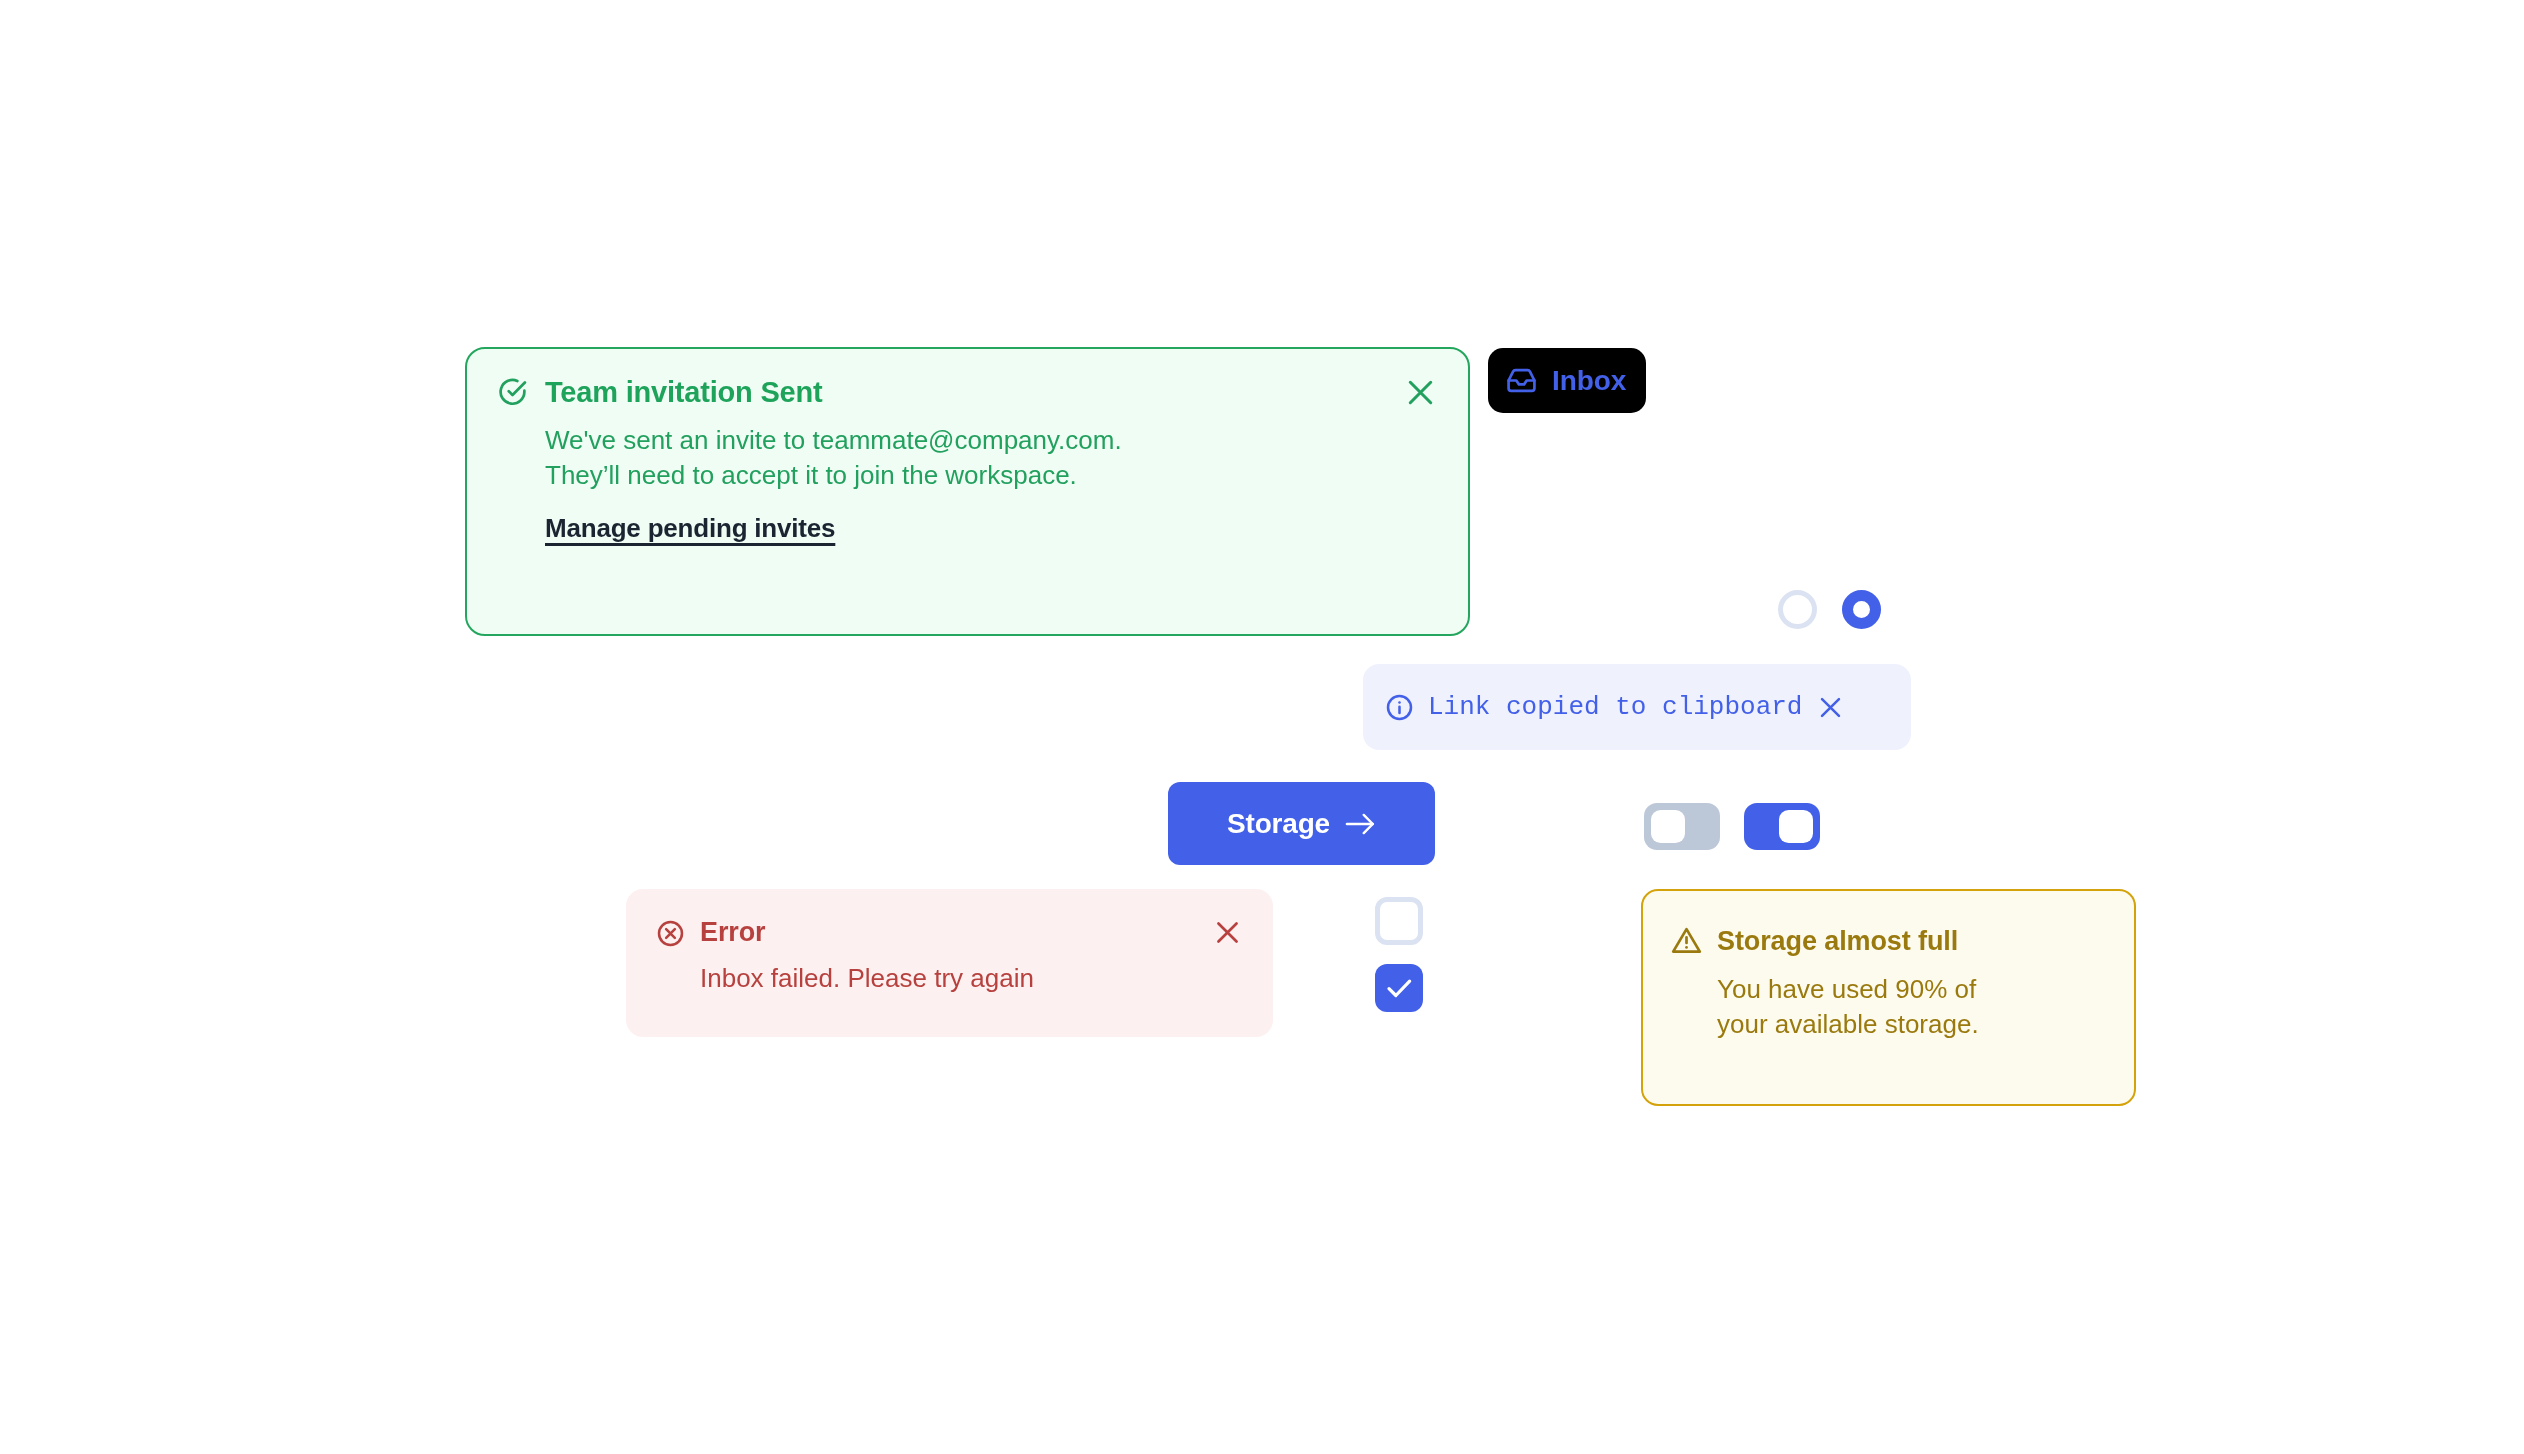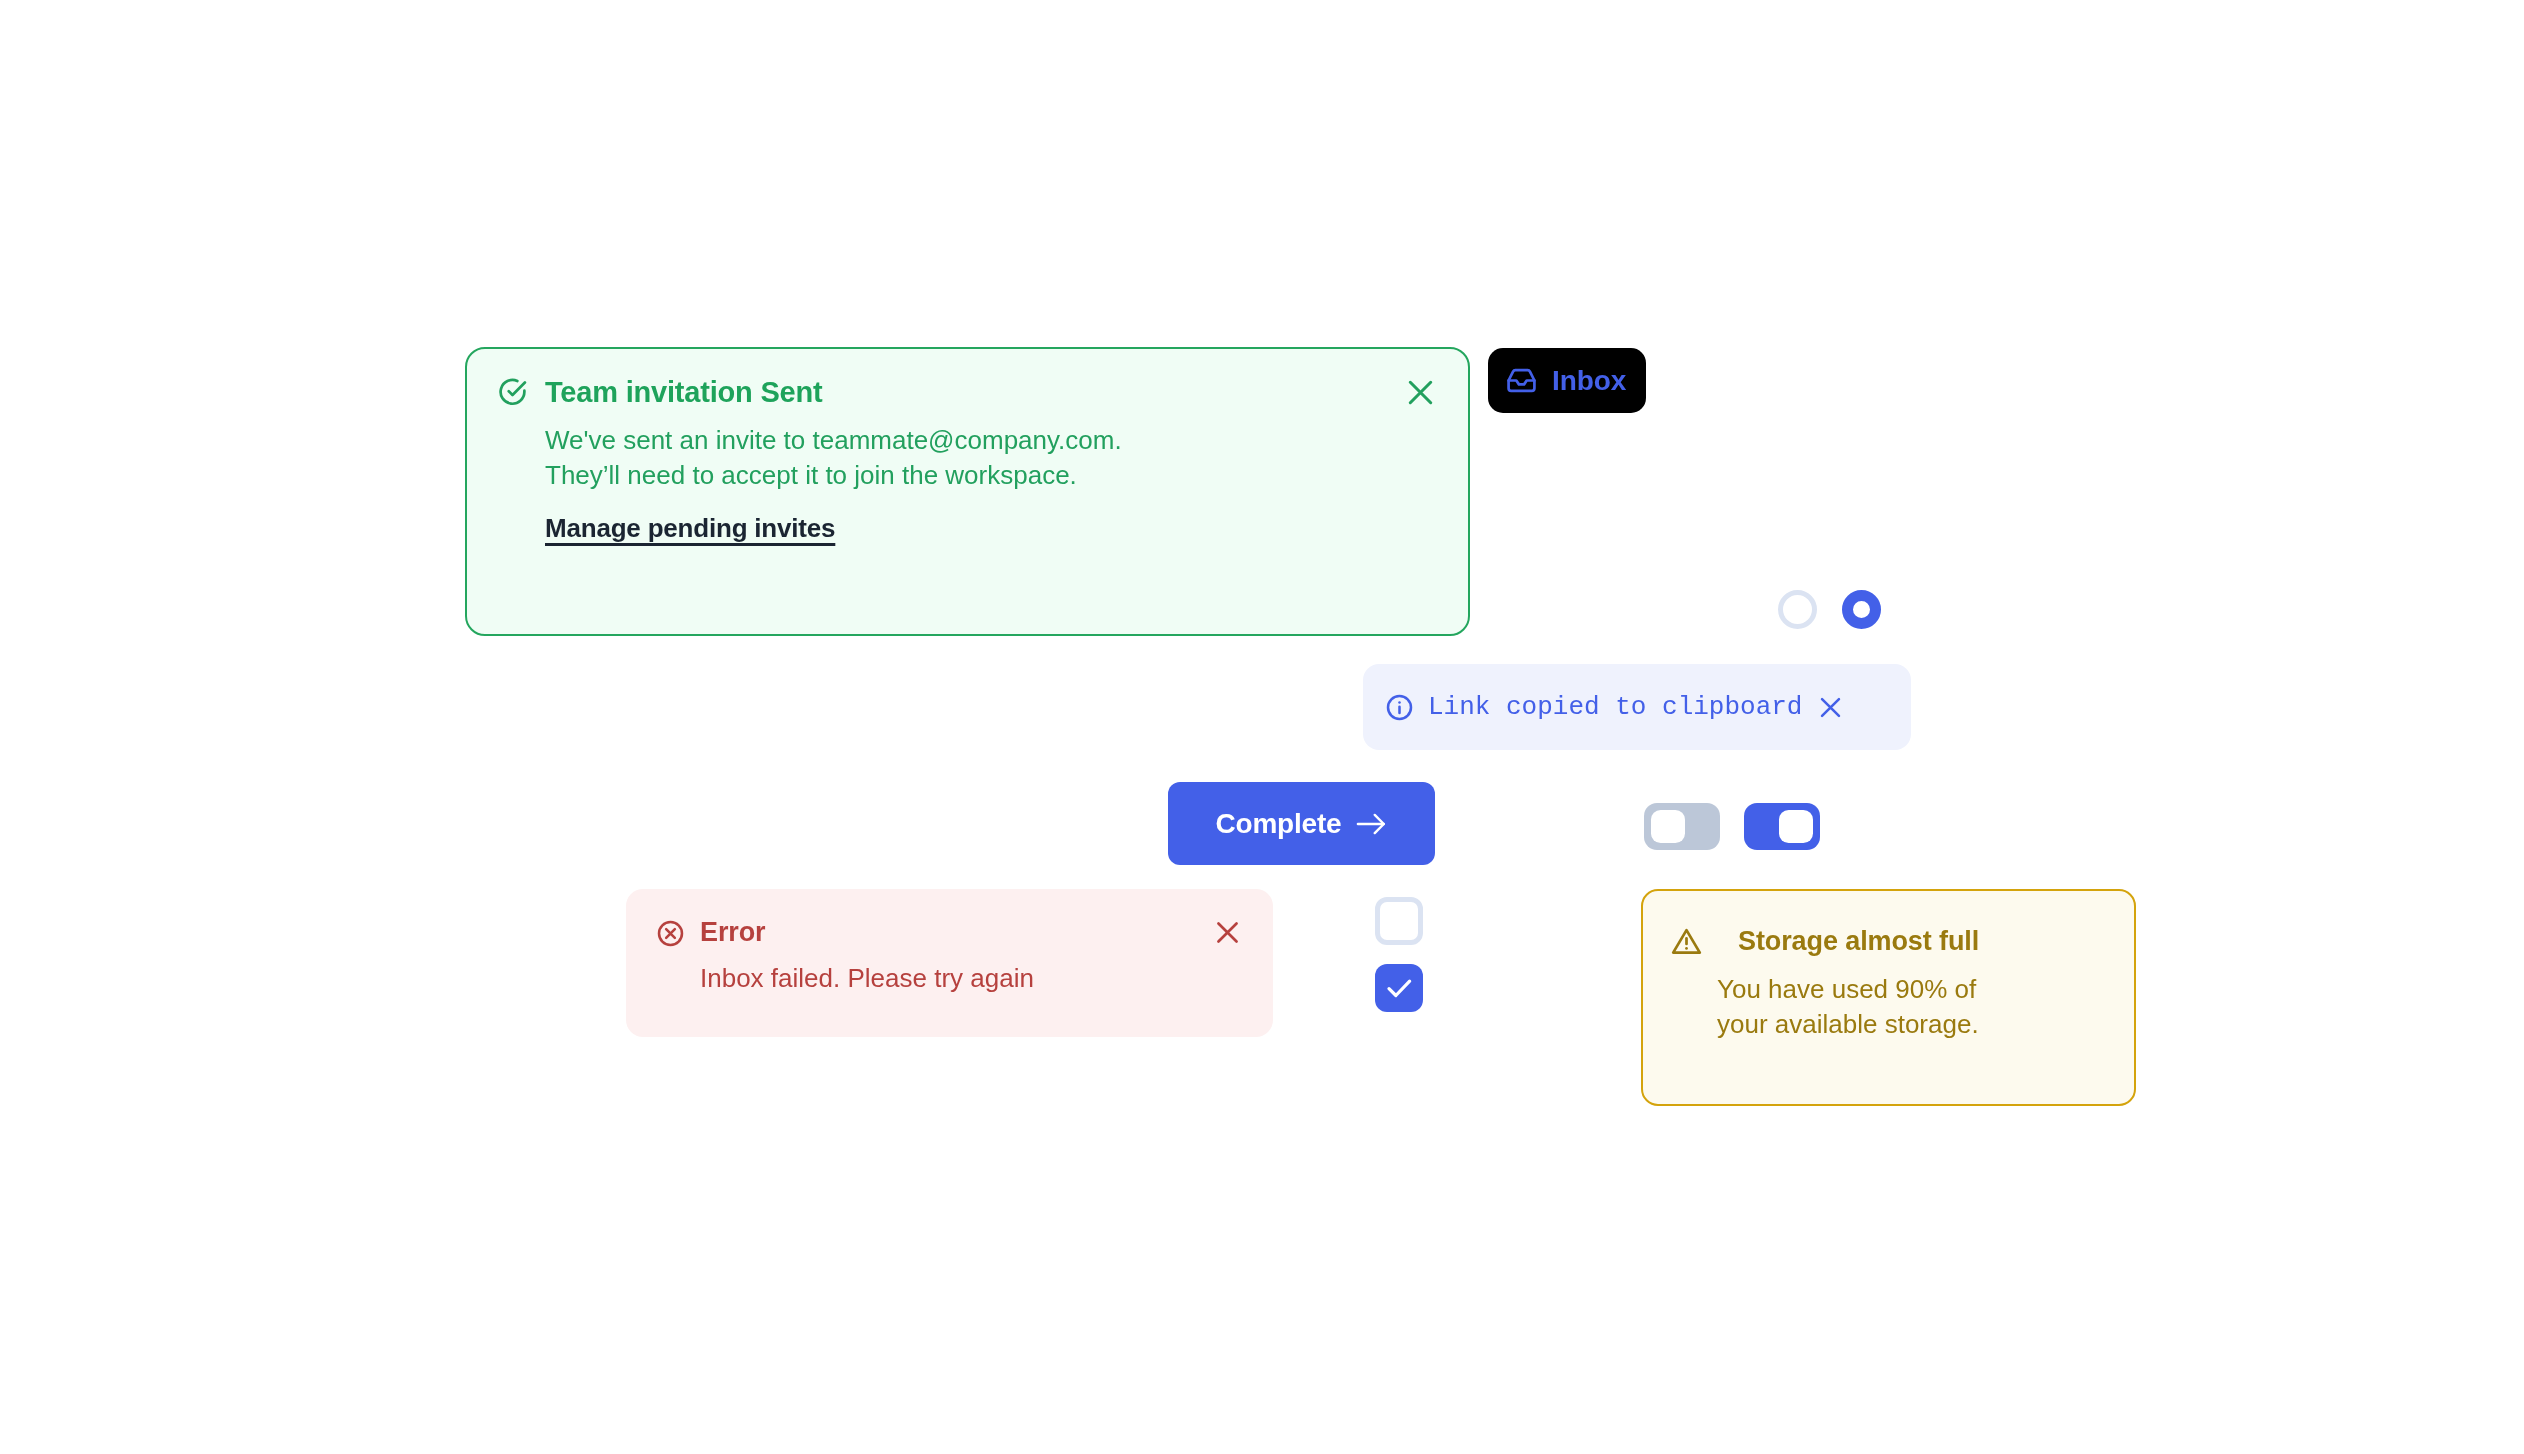--- a/index.html
+++ b/index.html
@@ -266,22 +266,21 @@
     width: 495px;
     height: 217px;
     box-sizing: border-box;
     background: #fdfaee;
     border: 2.5px solid #d4a30c;
     border-radius: 17px;
     padding: 35px 25px 0 28px;
   }
   #warning-toast .row-head {
     display: flex;
-    align-items: center;
-    gap: 21px;
+    align-items: flex-start;
   }
   .icon-warning-triangle { width: 31px; height: 29px; flex: 0 0 31px; }
   #warning-toast .title {
     margin-left: 15px;
     font-size: 27px;
     font-weight: bold;
     color: #9a7a0f;
     letter-spacing: -0.1px;
   }
   #warning-toast .body {
@@ -343,21 +342,21 @@
   </span>
   <span class="msg">Link copied to clipboard</span>
   <span class="close-btn">
     <svg viewBox="0 0 24 24" width="100%" height="100%" fill="none" stroke="#4360e8" stroke-width="2.1" stroke-linecap="round">
       <path d="M5 5 19 19 M19 5 5 19"></path>
     </svg>
   </span>
 </div>
 
 <div class="abs" id="complete-button">
-  <span class="label">Complete</span>
+  <span class="label">Storage</span>
   <span class="icon-arrow-right">
     <svg viewBox="0 0 24 17" width="100%" height="100%" fill="none" stroke="#ffffff" stroke-width="1.9" stroke-linecap="round" stroke-linejoin="round">
       <path d="M1.5 8.5h20"></path>
       <path d="M14.5 1.5 21.5 8.5 14.5 15.5"></path>
     </svg>
   </span>
 </div>
 
 <div class="abs" id="toggle-group">
   <span class="toggle off">

